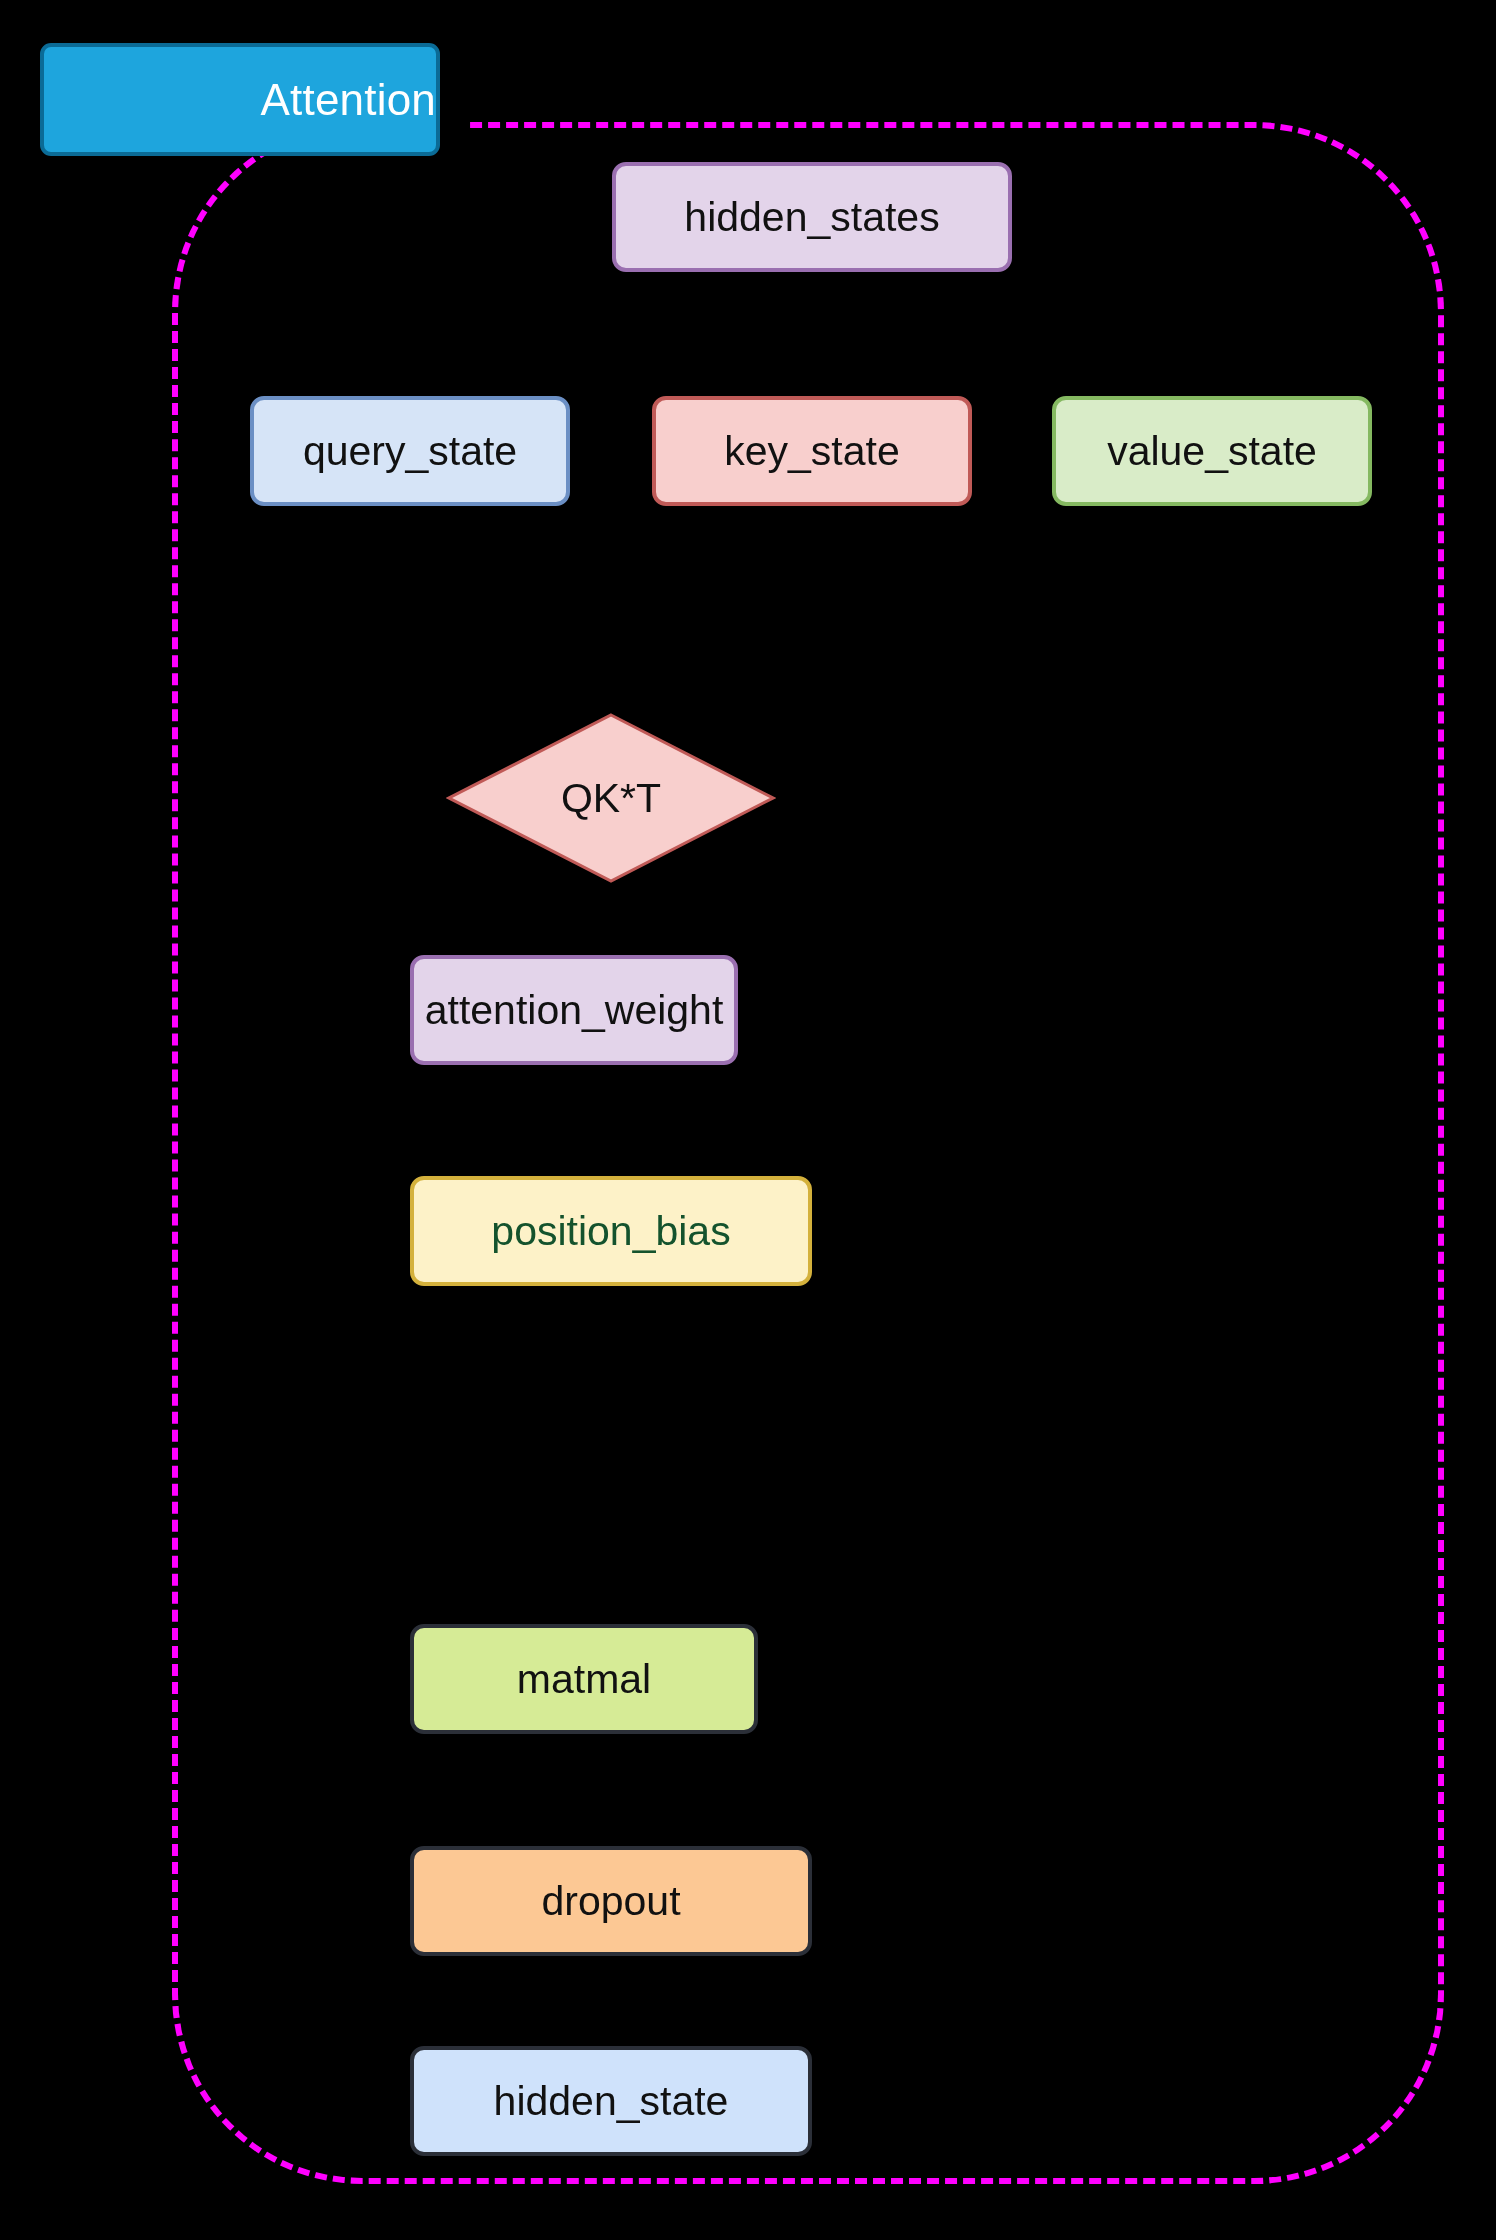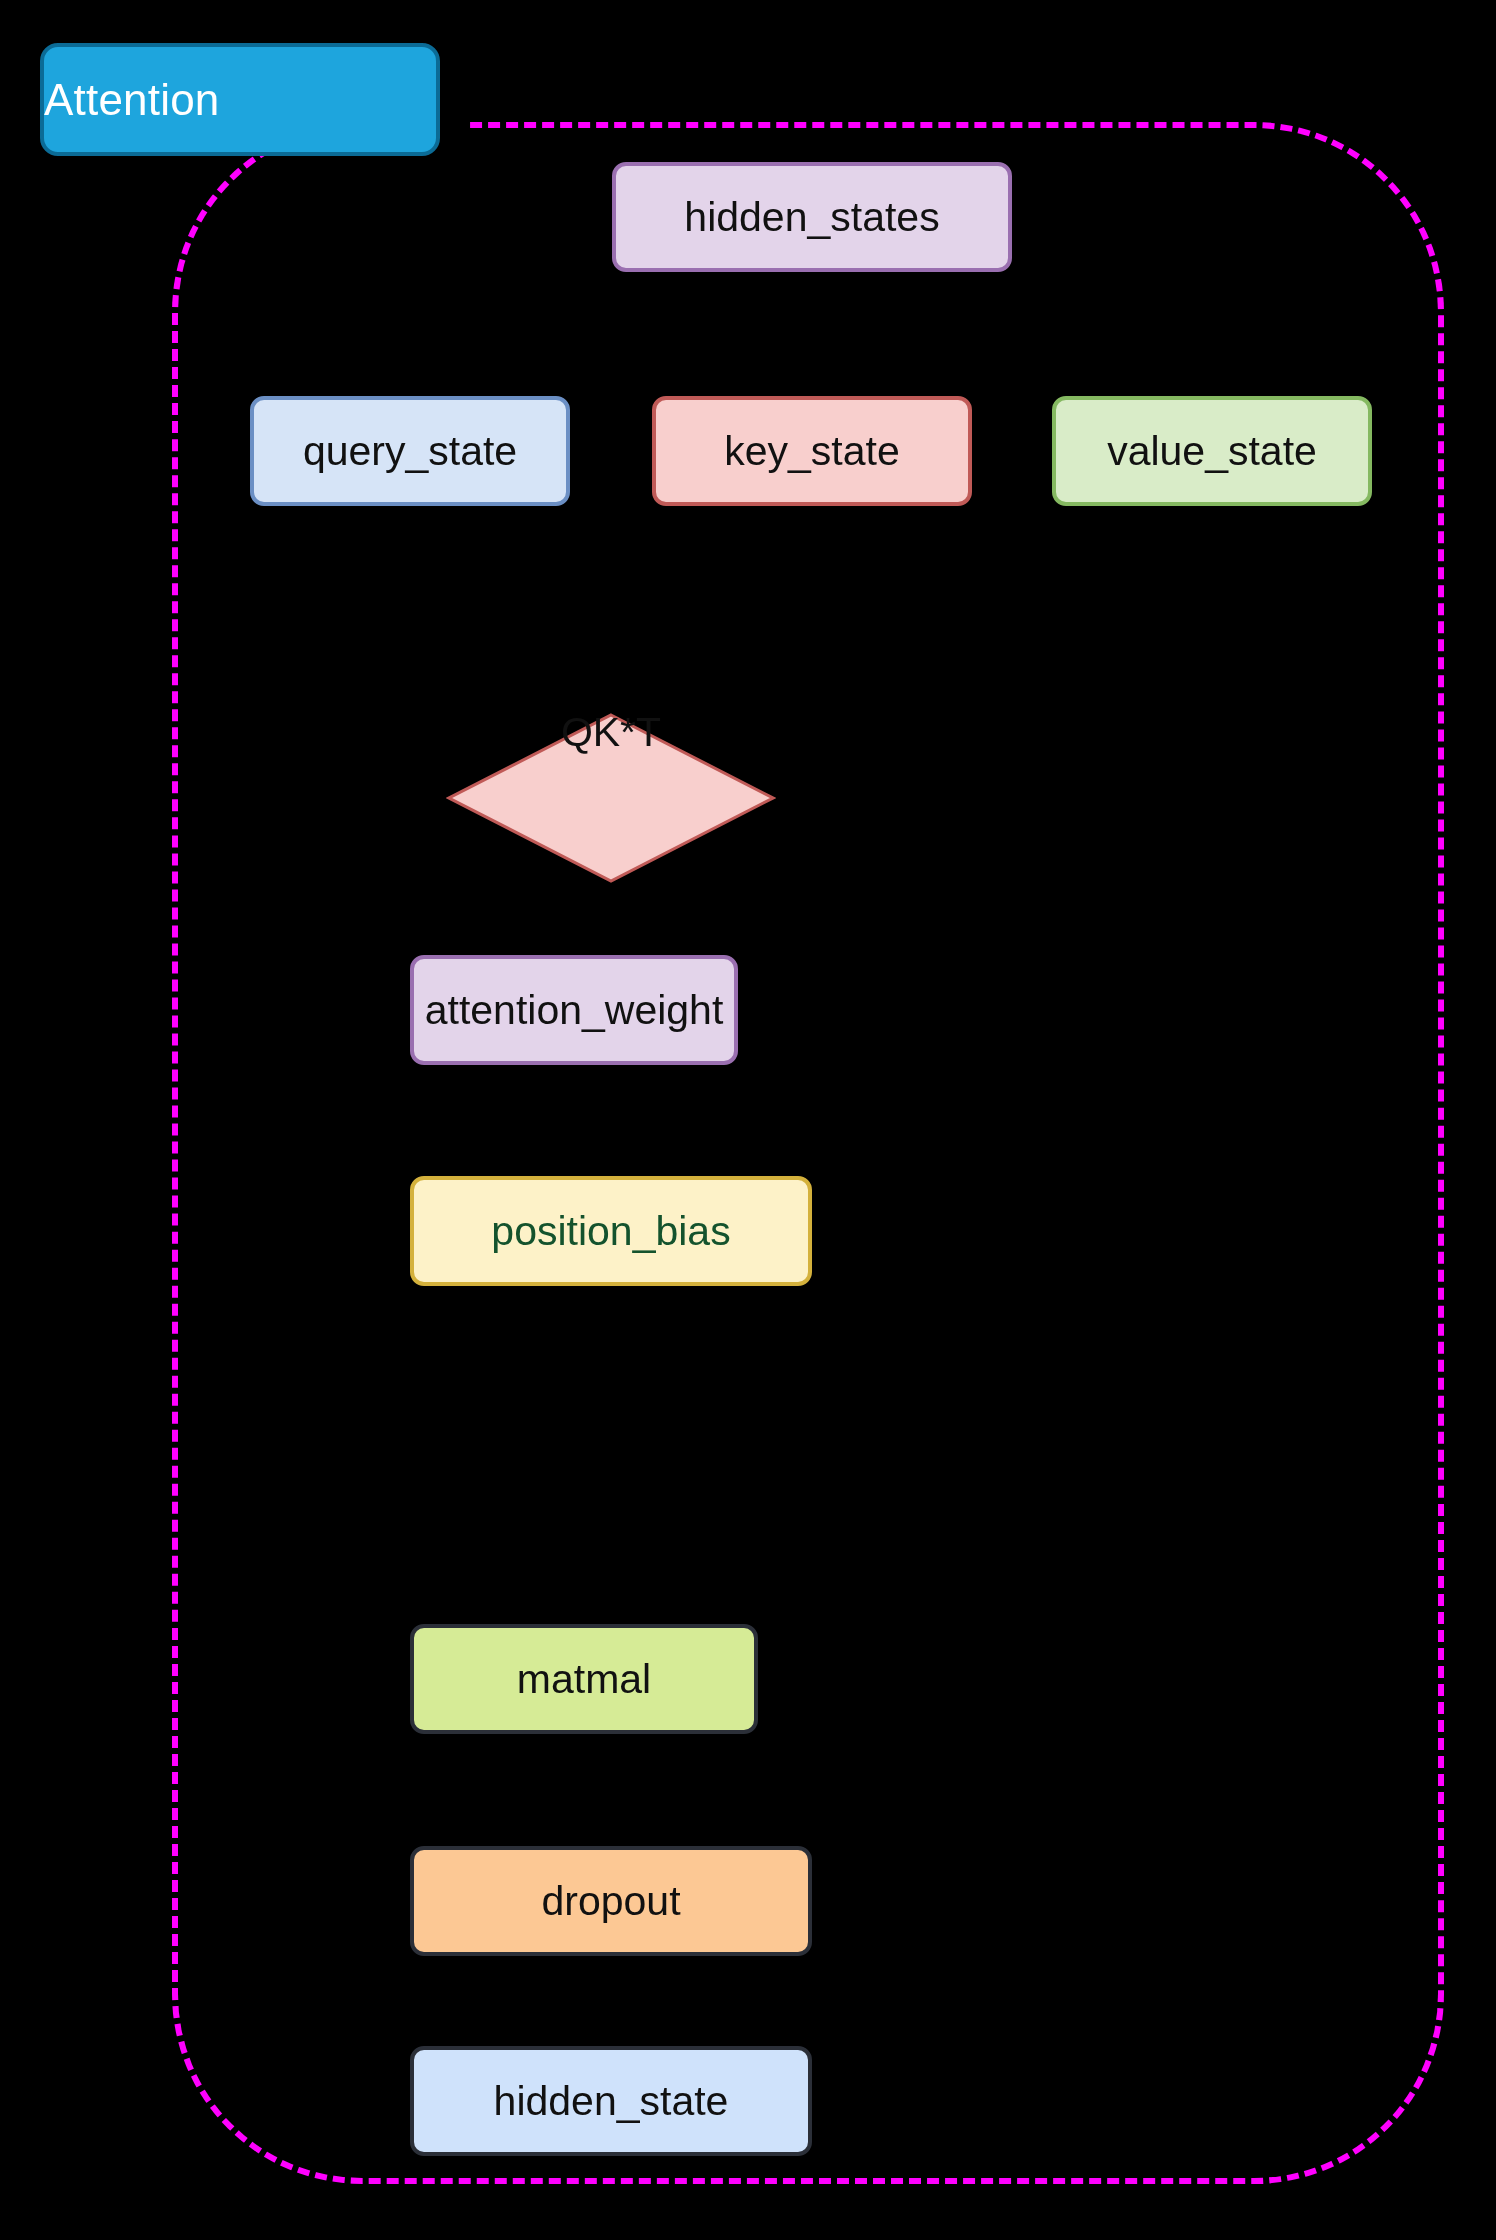--- a/index.html
+++ b/index.html
@@ -47,25 +47,25 @@
 
   
   .subgraph-title {
     position: absolute;
     left: 40px;
     top: 43px;
     width: 400px;
     height: 113px;
     background: #1ea5dd;
     border: 4px solid #0b6b96;
-    border-radius: 18px;
+    border-radius: 11px;
     box-sizing: border-box;
     display: flex;
     align-items: center;
-    justify-content: flex-start;
+    justify-content: flex-end;
     color: #ffffff;
     font-size: 44px;
     letter-spacing: 0.2px;
     line-height: 1;
   }
 
   
   .node {
     position: absolute;
     box-sizing: border-box;
@@ -79,20 +79,21 @@
     font-size: 41px;
     line-height: 1;
     text-align: center;
     white-space: nowrap;
   }
 
   
   .diamond-wrap {
     position: absolute;
     display: flex;
+    align-items: center;
     justify-content: center;
   }
   .diamond-shape {
     position: absolute;
     left: 0; top: 0;
     width: 100%;
     height: 100%;
   }
   .diamond-label {
     position: relative;

